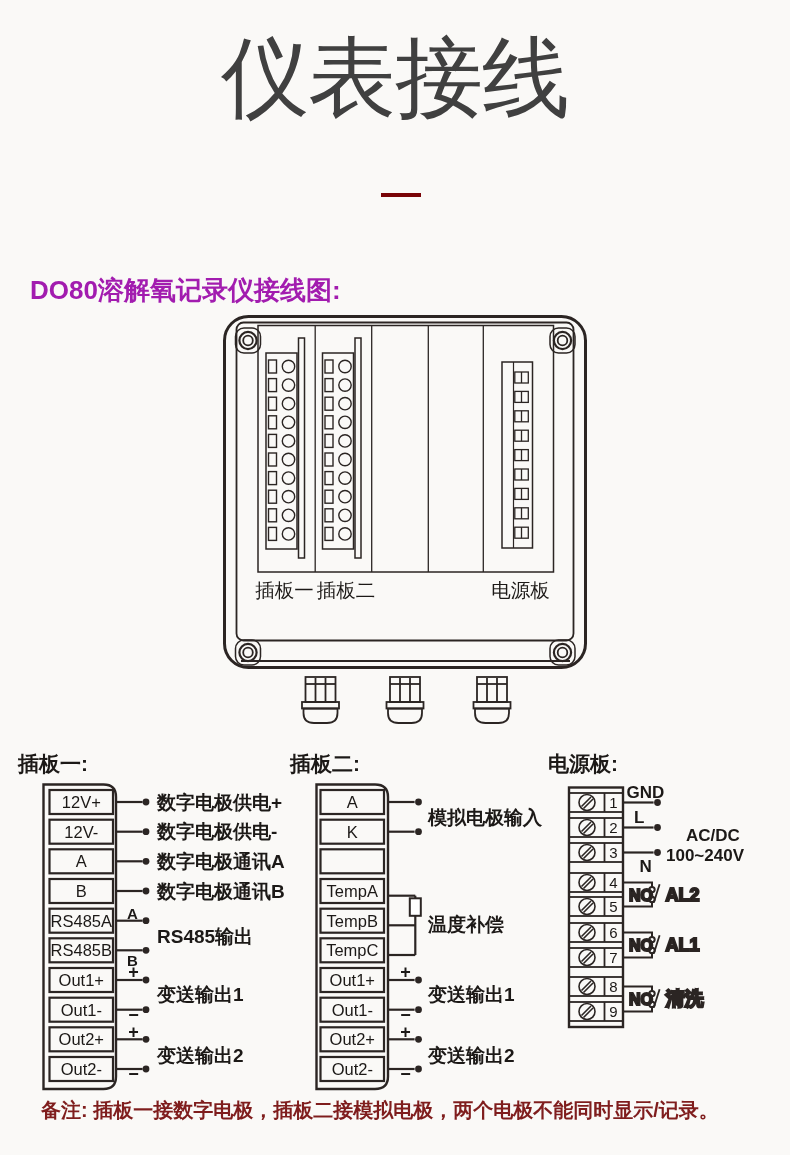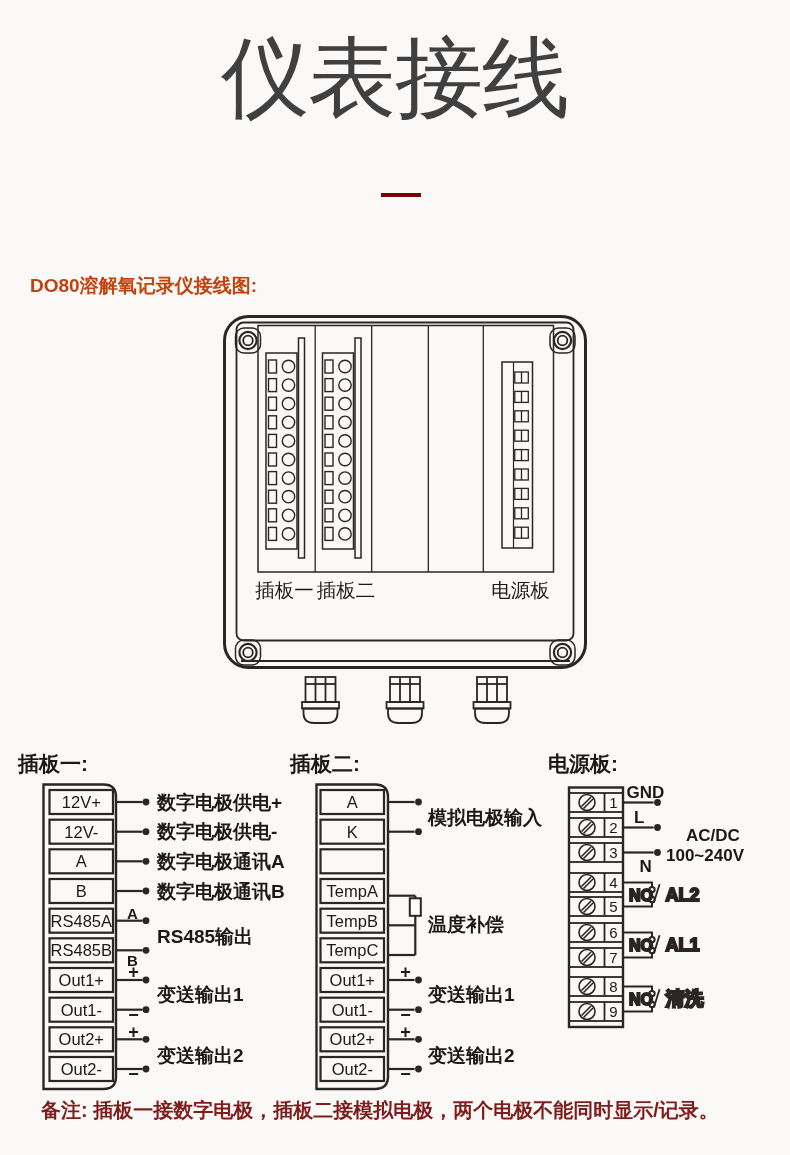--- a/index.html
+++ b/index.html
@@ -1,21 +1,21 @@
 <!DOCTYPE html>
 <html><head>
 <meta charset="utf-8">
 <style>
   html,body{margin:0;padding:0;background:#faf9f7;}
   .page{position:relative;width:790px;height:1155px;background:#faf9f7;overflow:hidden;
         font-family:"Liberation Sans","DejaVu Sans",sans-serif;color:#1c1917;}
   .title{position:absolute;top:30px;left:0;width:100%;margin:0;text-align:center;
          font-size:88px;line-height:1.1;font-weight:400;color:#404040;letter-spacing:-1px;}
   .divider{position:absolute;left:381px;top:193px;width:40px;height:4px;background:#790407;}
-  .subtitle{position:absolute;left:30px;top:273px;font-size:19px;font-weight:700;color:#c2410c;}
+  .subtitle{position:absolute;left:30px;top:273px;font-size:26px;font-weight:700;color:#a21caf;}
   .note{position:absolute;left:41px;top:1097px;font-size:20px;font-weight:700;color:#7f1d1d;white-space:nowrap;}
   svg.diagram{position:absolute;left:0;top:300px;}
   svg text{font-family:"Liberation Sans","DejaVu Sans",sans-serif;fill:#1c1917;}
   .ln{stroke:#2b2523;fill:none;}
   .t-term{font-size:16.5px;text-anchor:middle;font-weight:400;}
   .t-head{font-size:21px;font-weight:700;}
   .t-lbl{font-size:19px;font-weight:600;}
   .t-slot{font-size:19.5px;font-weight:500;text-anchor:middle;}
   .t-mark{font-size:15px;font-weight:700;text-anchor:middle;}
   .t-sign{font-size:18px;font-weight:700;text-anchor:middle;}

